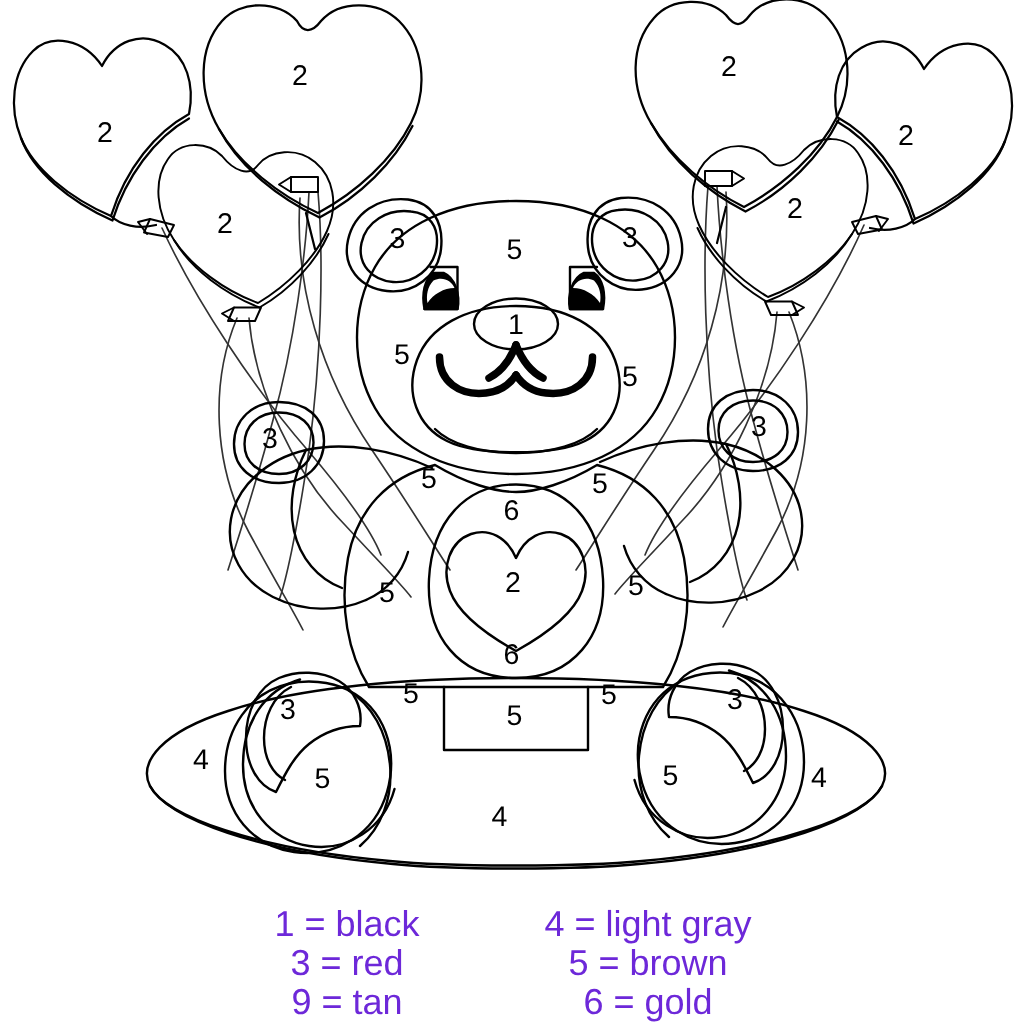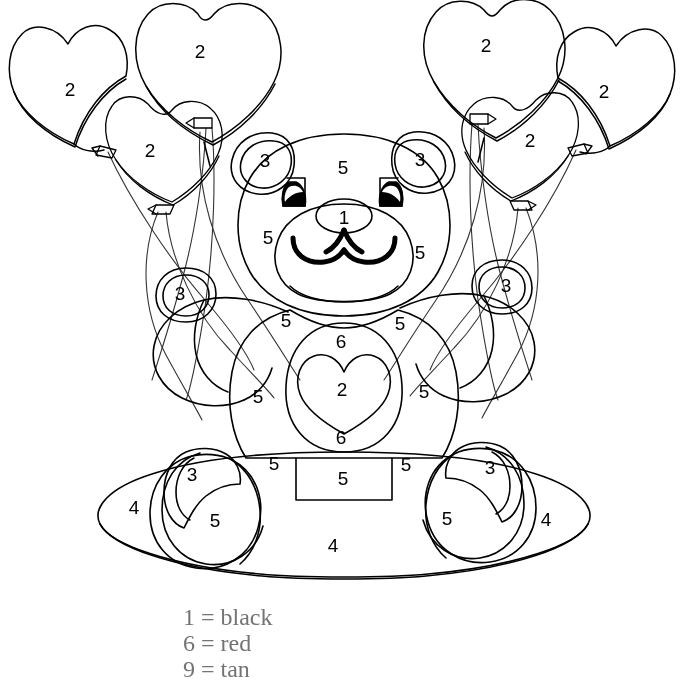--- a/index.html
+++ b/index.html
@@ -44,25 +44,26 @@
     width: 688px;
     height: 82px;
   }
   .legend-col {
     position: absolute;
     top: 0;
   }
   #legend-col-left  { left: 183px; }
   #legend-col-right { left: 363px; }
   .legend-row {
-    font-family: Liberation Serif, serif;
+    font-family: Liberation Sans, sans-serif;
     font-size: 24px;
-    color: #737373;
+    color: #6d28d9;
     line-height: 26px;
     white-space: nowrap;
+    text-align: center;
   }
 </style>
 </head>
 <body>
 
 <div id="page">
 
   <div id="artwork">
     <svg width="688" height="600" viewBox="0 0 688 600" xmlns="http://www.w3.org/2000/svg" fill="none" stroke="#000000" stroke-width="1.6" stroke-linecap="round" stroke-linejoin="round">
 
@@ -312,18 +313,23 @@
   <div class="num" style="left:215px; top:520px;">5</div>
   <div class="num" style="left:447px; top:518px;">5</div>
   <div class="num" style="left:343px; top:478px;">5</div>
   <div class="num" style="left:134px; top:507px;">4</div>
   <div class="num" style="left:546px; top:519px;">4</div>
   <div class="num" style="left:333px; top:545px;">4</div>
 
   <div id="legend">
     <div class="legend-col" id="legend-col-left">
       <div class="legend-row">1 = black</div>
-      <div class="legend-row">6 = red</div>
+      <div class="legend-row">3 = red</div>
       <div class="legend-row">9 = tan</div>
     </div>
+    <div class="legend-col" id="legend-col-right">
+      <div class="legend-row">4 = light gray</div>
+      <div class="legend-row">5 = brown</div>
+      <div class="legend-row">6 = gold</div>
+    </div>
   </div>
 
 </div>
 
 </body></html>

